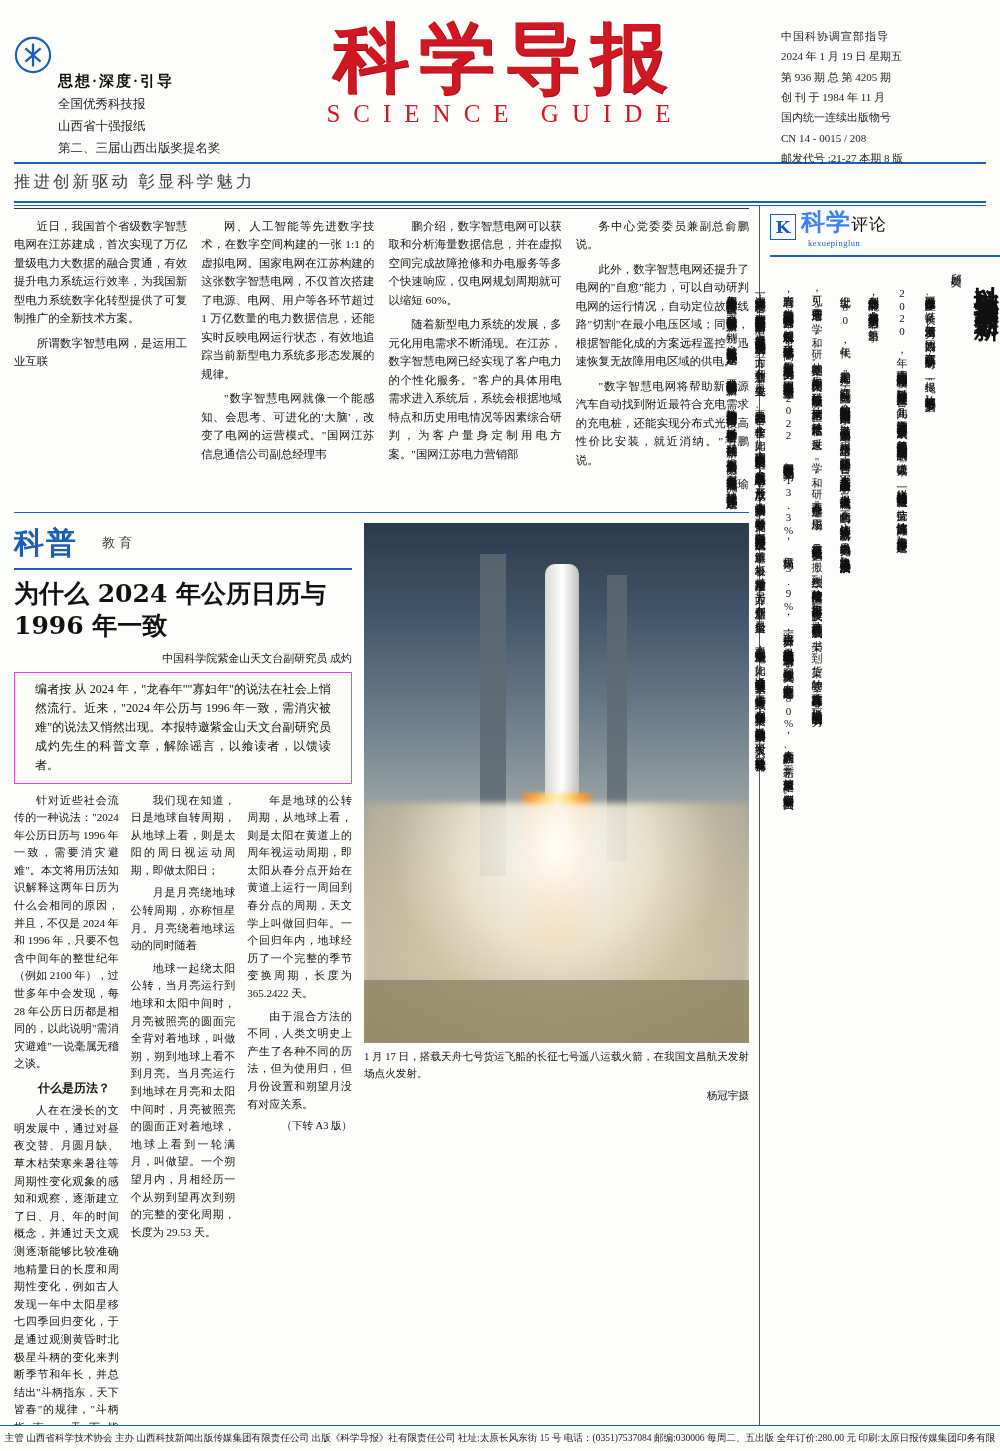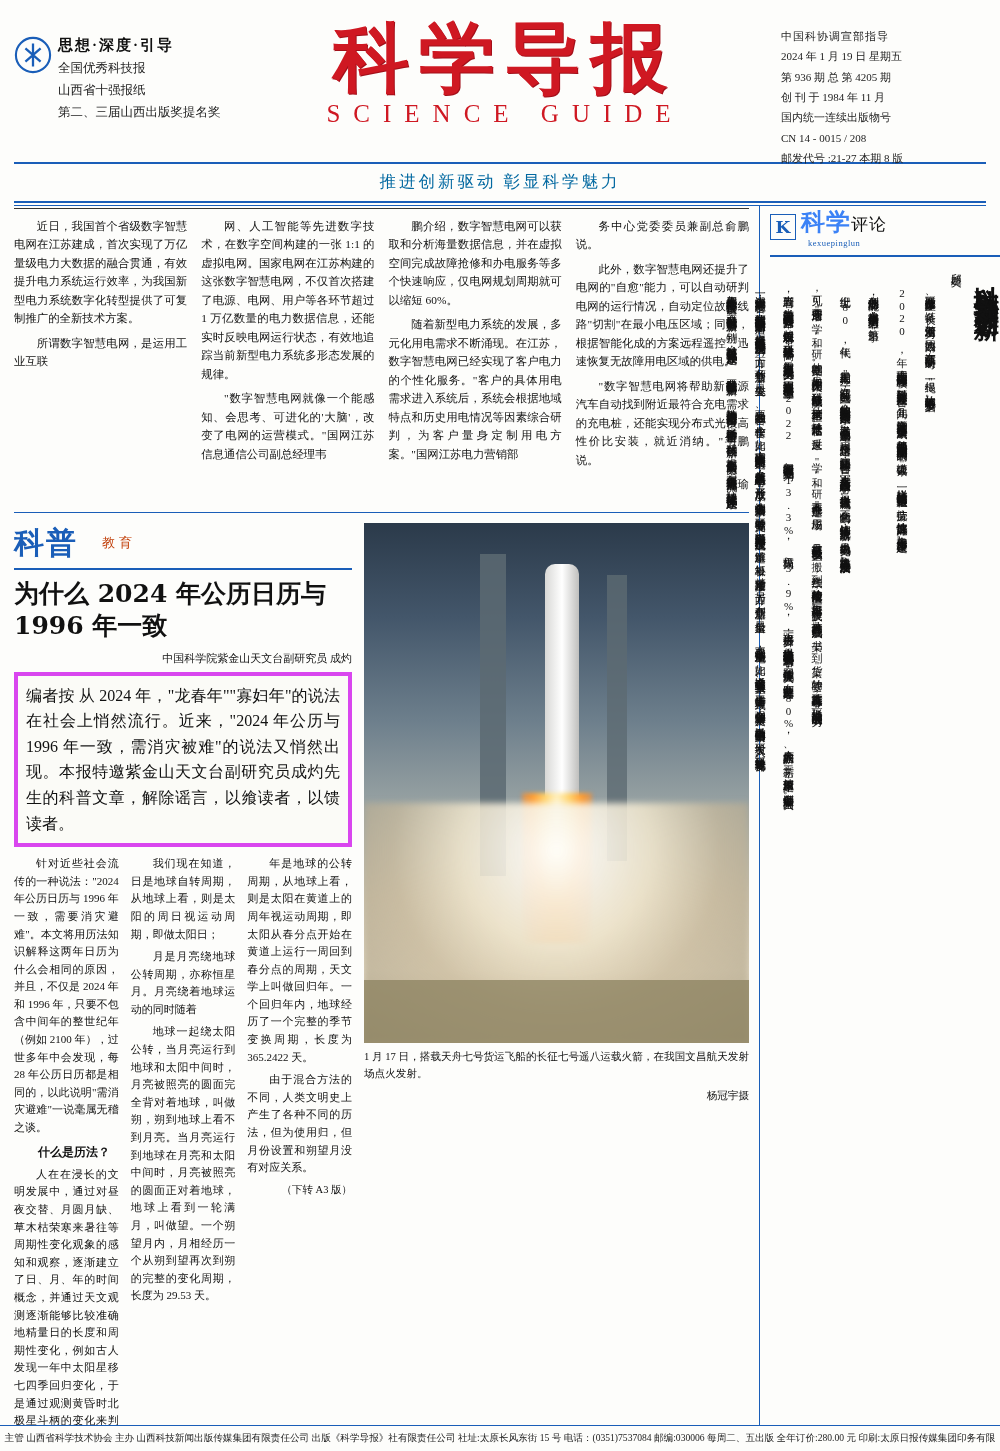--- a/index.html
+++ b/index.html
@@ -14,33 +14,33 @@
   }
   .page { width:1000px; height:1451px; padding:10px 14px 0 14px; position:relative; }
 
   
   .masthead { display:flex; align-items:flex-start; justify-content:space-between; height:150px; }
   .mh-left { width:215px; display:flex; align-items:flex-start; gap:6px; padding-top:22px; }
   .logo-mark {
     width:38px; height:38px; color:#1a5eb8; flex:0 0 38px; margin-top:4px;
   }
   .mh-left-txt { font-size:12.5px; line-height:1.75; color:#222; }
-  .mh-left-txt .big { font-size:15px; letter-spacing:2px; font-weight:bold; color:#111; }
+  .mh-left-txt .big { font-size:15px; letter-spacing:2px; font-weight:bold; color:#111;margin-top:36px; }
   .mh-center { flex:1; text-align:center; position:relative; }
   .mh-title {
     font-family:"DejaVu Serif", serif;
     font-size:76px; font-weight:bold; color:#cf1822;
     letter-spacing:10px; line-height:1.05; margin-top:8px;
     text-shadow:1px 1px 0 #a3101a;
   }
   .mh-sub { font-family:"Liberation Serif", serif; font-size:25px; letter-spacing:13px; color:#cf1822; margin-top:2px; }
   .mh-right { width:205px; font-size:11px; line-height:1.85; color:#222; padding-top:16px; text-align:left; }
   .mh-right .r1 { letter-spacing:1px; }
 
-  .slogan-bar { text-align:center; font-size:16.5px; letter-spacing:3px; color:#0369a1; padding:7px 0 6px; }
+  .slogan-bar { text-align:left; font-size:16.5px; letter-spacing:3px; color:#404040; padding:7px 0 6px; }
   .rule-blue { border-top:2.5px solid #1a5eb8; margin:2px 0 0 0; }
   .rule-thin { border-top:1px solid #1a5eb8; margin-top:2px; }
 
   
   .body-wrap { display:flex; gap:0; }
   .col-main { width:745px; padding-right:10px; }
   .col-right { width:241px; border-left:1px solid #1a5eb8; padding-left:10px; }
 
   
   .headline {
@@ -56,28 +56,28 @@
   .byline { text-align:right; }
 
   
   .kepu-wrap { display:flex; margin-top:12px; border-top:1px solid #1a5eb8; padding-top:10px; }
   .kepu-left { width:350px; padding-right:12px; }
   .kepu-right { width:385px; }
   .kepu-badge { display:flex; align-items:center; gap:24px; }
   .kepu-badge .kp-title {
     font-family:"DejaVu Serif", serif; font-size:30px; font-weight:bold; color:#1a5eb8; letter-spacing:2px;
   }
-  .kepu-badge .kp-sub { font-size:13px; color:#c2410c; letter-spacing:4px; border-bottom:none; }
+  .kepu-badge .kp-sub { font-size:13px; color:#404040; letter-spacing:4px; border-bottom:none; }
   .kepu-rule { border-top:2px solid #1a5eb8; margin:4px 0 8px; }
   .kepu-head {
     font-family:"DejaVu Serif", serif; font-size:25px; font-weight:bold; letter-spacing:0px; line-height:1.3;
   }
   .kepu-author { font-size:11px; text-align:right; margin:8px 0 6px; }
   .editor-note {
-    border:4px solid #d946ef; padding:7px 8px; font-size:16px; line-height:1.6; text-align:justify;
+    border:1px solid #d946ef; padding:7px 20px; font-size:12px; line-height:1.6; text-align:justify;
     background:#fbfbf7;
   }
   .kepu-text { display:flex; gap:12px; margin-top:8px; font-size:11px; line-height:1.6; text-align:justify; }
   .kepu-text > div { flex:1; }
   .kepu-text p { margin:0 0 5px; text-indent:2em; }
   .kepu-text h4 { font-size:12px; margin:6px 0 4px; text-indent:2em; font-weight:bold; }
   .turn { text-align:right; font-size:10.5px; }
 
   .rocket-photo {
     width:100%; height:520px; position:relative; overflow:hidden;

